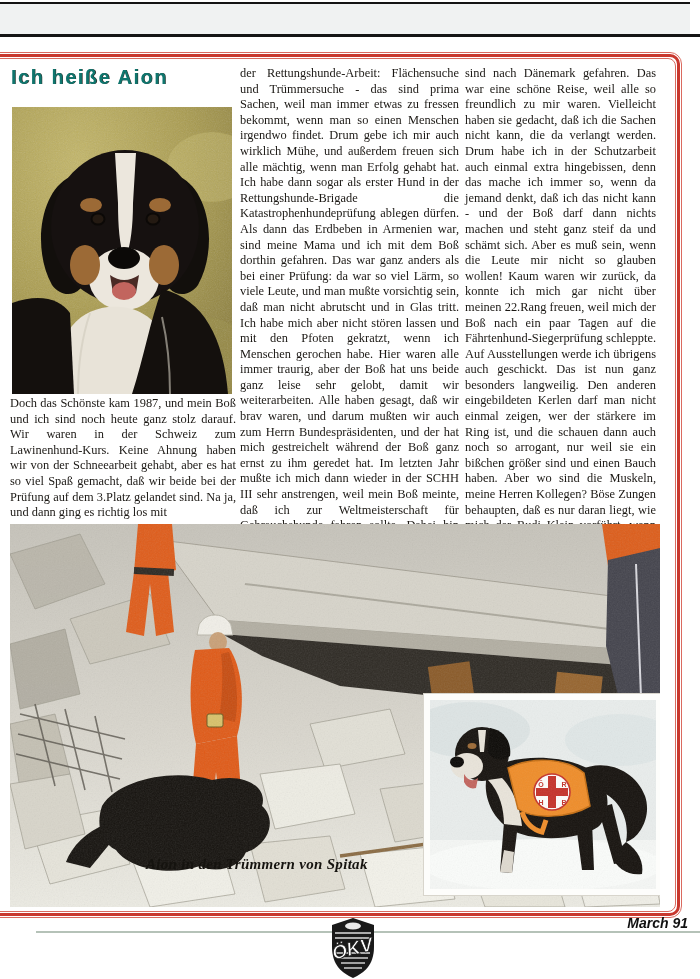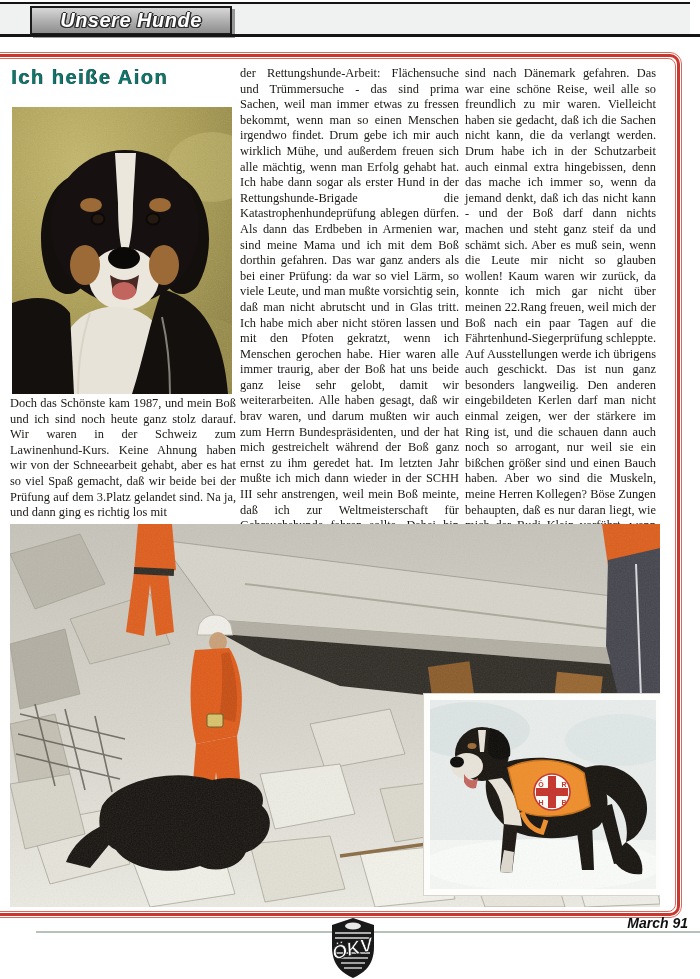--- a/index.html
+++ b/index.html
@@ -42,23 +42,20 @@
          font-weight:bold;font-style:italic;font-size:14px;color:#101010;}
   .footer-rule{position:absolute;left:36px;top:931px;width:664px;height:2px;background:#b5c2b8;}
   .logo{position:absolute;left:329px;top:917px;width:48px;height:62px;}
 </style>
 </head>
 <body>
 
 <div class="page">
 
   <div class="head-strip"></div>
-  <div class="banner">
-    <span>Unsere Hunde</span>
-  </div>
   <div class="rule-black"></div>
 
   <div class="frame">
     <div class="frame-mid">
       <div class="frame-in"></div>
     </div>
   </div>
 
   <h1 class="title">Ich heiße Aion</h1>
 
@@ -198,20 +195,21 @@
       </g>
 
       <g>
         <path d="M92,282 C108,256 162,244 202,256 C236,248 258,264 252,282 C268,296 258,322 236,328 C230,344 206,350 190,342 C162,352 120,346 106,326 C90,318 86,300 92,282 Z" fill="#15120e"></path>
         <path d="M96,300 C76,308 62,322 56,338 L80,344 C92,330 100,318 108,312 Z" fill="#15120e"></path>
         <ellipse cx="238" cy="300" rx="14" ry="10" fill="#15120e"></ellipse>
       </g>
       <rect width="650" height="383" filter="url(#noiseB)" opacity=".14"></rect>
     </svg>
 
+    <figcaption class="caption">Aion in den Trümmern von Spitak</figcaption>
 
     <div class="inset">
       <svg width="226" height="189" viewBox="0 0 226 189">
         <defs>
           <filter id="noiseC" x="0" y="0" width="100%" height="100%">
             <feTurbulence type="fractalNoise" baseFrequency="0.8" numOctaves="2" stitchTiles="stitch"></feTurbulence>
             <feColorMatrix type="saturate" values="0"></feColorMatrix>
           </filter>
         </defs>
         <rect width="226" height="189" fill="#e9edec"></rect>

